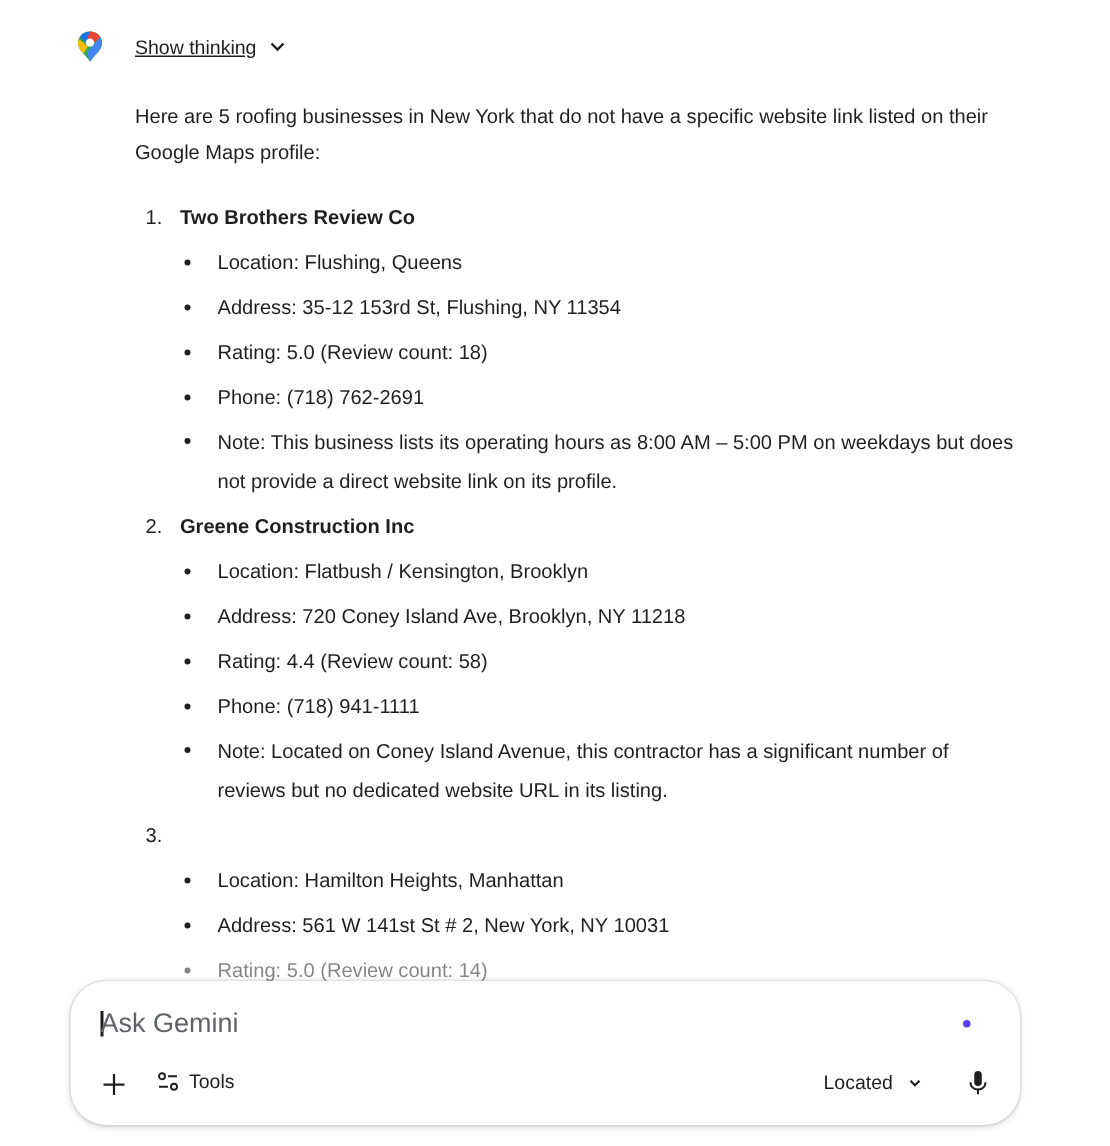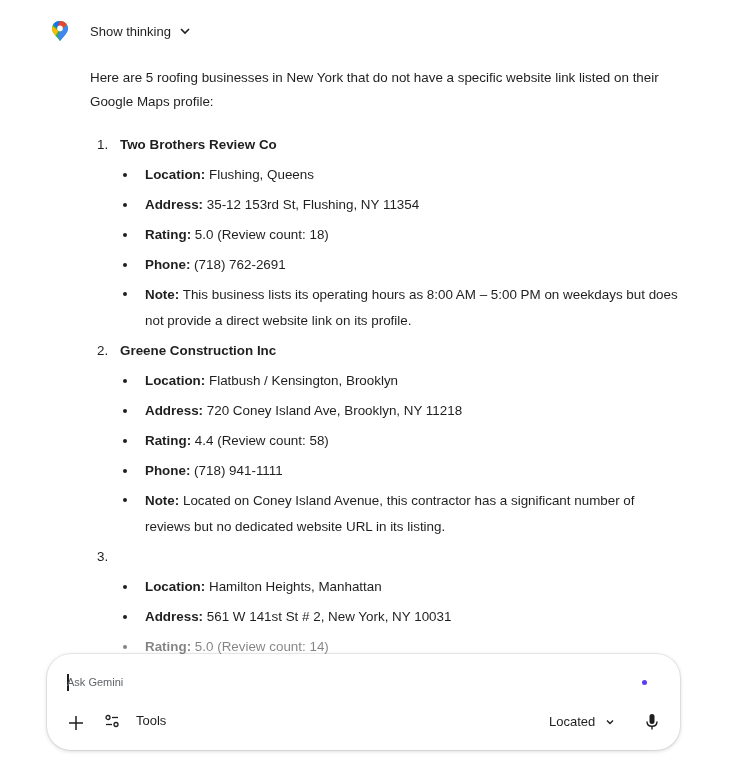--- a/index.html
+++ b/index.html
@@ -1,44 +1,44 @@
 <!DOCTYPE html>
 <html><head>
 <meta charset="utf-8">
 <style>
   * { box-sizing: border-box; margin: 0; padding: 0; }
   html, body { width: 740px; height: 764px; background: #ffffff; overflow: hidden; }
   body { font-family: "Liberation Sans", "DejaVu Sans", sans-serif; color: #1f1f1f; position: relative; }
 
   .thinking-row { position: absolute; left: 50px; top: 20px; height: 22px; display: flex; align-items: center; }
   .maps-icon { width: 20px; height: 22px; display: block; }
-  .show-thinking { margin-left: 20px; font-size: 13px; color: #1f1f1f; display: flex; align-items: center; cursor: pointer; }
+  .show-thinking { margin-left: 20px; font-size: 13px; color: #1f1f1f; display: flex; align-items: center; cursor: pointer; text-decoration: underline; }
   .show-thinking .chev { margin-left: 8px; width: 12px; height: 12px; }
 
   .response { position: absolute; left: 90px; top: 66px; width: 590px; font-size: 13.4px; line-height: 30px; color: #1f1f1f; }
   .intro { line-height: 24px; margin-bottom: 16px; }
   .biz { position: relative; }
   .biz-title { position: relative; padding-left: 30px; height: 30px; font-weight: bold; }
   .biz-num { position: absolute; left: 7px; top: 0; font-weight: normal; color: #1f1f1f; }
   .fields { list-style: none; padding-left: 55px; }
   .field { position: relative; line-height: 30px; }
   .field.wrap { line-height: 26px; padding-top: 2px; padding-bottom: 2px; }
   .field .bullet { position: absolute; left: -22px; top: 13px; width: 4px; height: 4px; border-radius: 50%; background: #1f1f1f; }
   .field.wrap .bullet { top: 12px; }
-  .field .lbl { font-weight: bold; }
+  .field .lbl { font-weight: normal; }
   .faded { opacity: 0.55; }
 
   .composer { position: absolute; left: 47px; top: 654px; width: 633px; height: 96px; border-radius: 24px; background: #fff; box-shadow: 0 1px 4px rgba(0,0,0,0.18), 0 0 0 1px rgba(0,0,0,0.06); }
-  .ask-input { position: absolute; left: 20px; top: 17px; width: 560px; height: 22px; border: none; outline: none; font-size: 11px; color: #444746; font-family: "Liberation Sans", sans-serif; background: transparent; }
+  .ask-input { position: absolute; left: 20px; top: 17px; width: 560px; height: 22px; border: none; outline: none; font-size: 18px; color: #444746; font-family: "Liberation Sans", sans-serif; background: transparent; }
   .ask-input::placeholder { color: #5f6368; }
   .caret { position: absolute; left: 20px; top: 20px; width: 1.5px; height: 17px; background: #1f1f1f; }
   .spark-dot { position: absolute; left: 595px; top: 26px; width: 5px; height: 5px; border-radius: 50%; background: #5b3df5; }
   .bottom-row { position: absolute; left: 0; right: 0; top: 56px; height: 26px; }
   .plus-btn { position: absolute; left: 18px; top: 2px; width: 22px; height: 22px; cursor: pointer; }
-  .tools-btn { position: absolute; left: 58px; top: 3px; display: flex; align-items: center; font-size: 13px; color: #1f1f1f; cursor: pointer; gap: 10px; }
+  .tools-btn { position: absolute; left: 58px; top: 3px; display: flex; align-items: center; font-size: 13px; color: #1f1f1f; cursor: pointer; }
   .tools-btn svg { width: 14px; height: 14px; margin-right: 7px; }
   .model-btn { position: absolute; left: 502px; top: 4px; display: flex; align-items: center; font-size: 13px; color: #1f1f1f; cursor: pointer; }
   .model-btn svg { margin-left: 10px; width: 10px; height: 10px; }
   .mic-btn { position: absolute; left: 598px; top: 3px; width: 14px; height: 18px; cursor: pointer; }
 </style>
 </head>
 <body>
 
 <div class="thinking-row">
   <svg class="maps-icon" viewBox="0 0 20 22">

